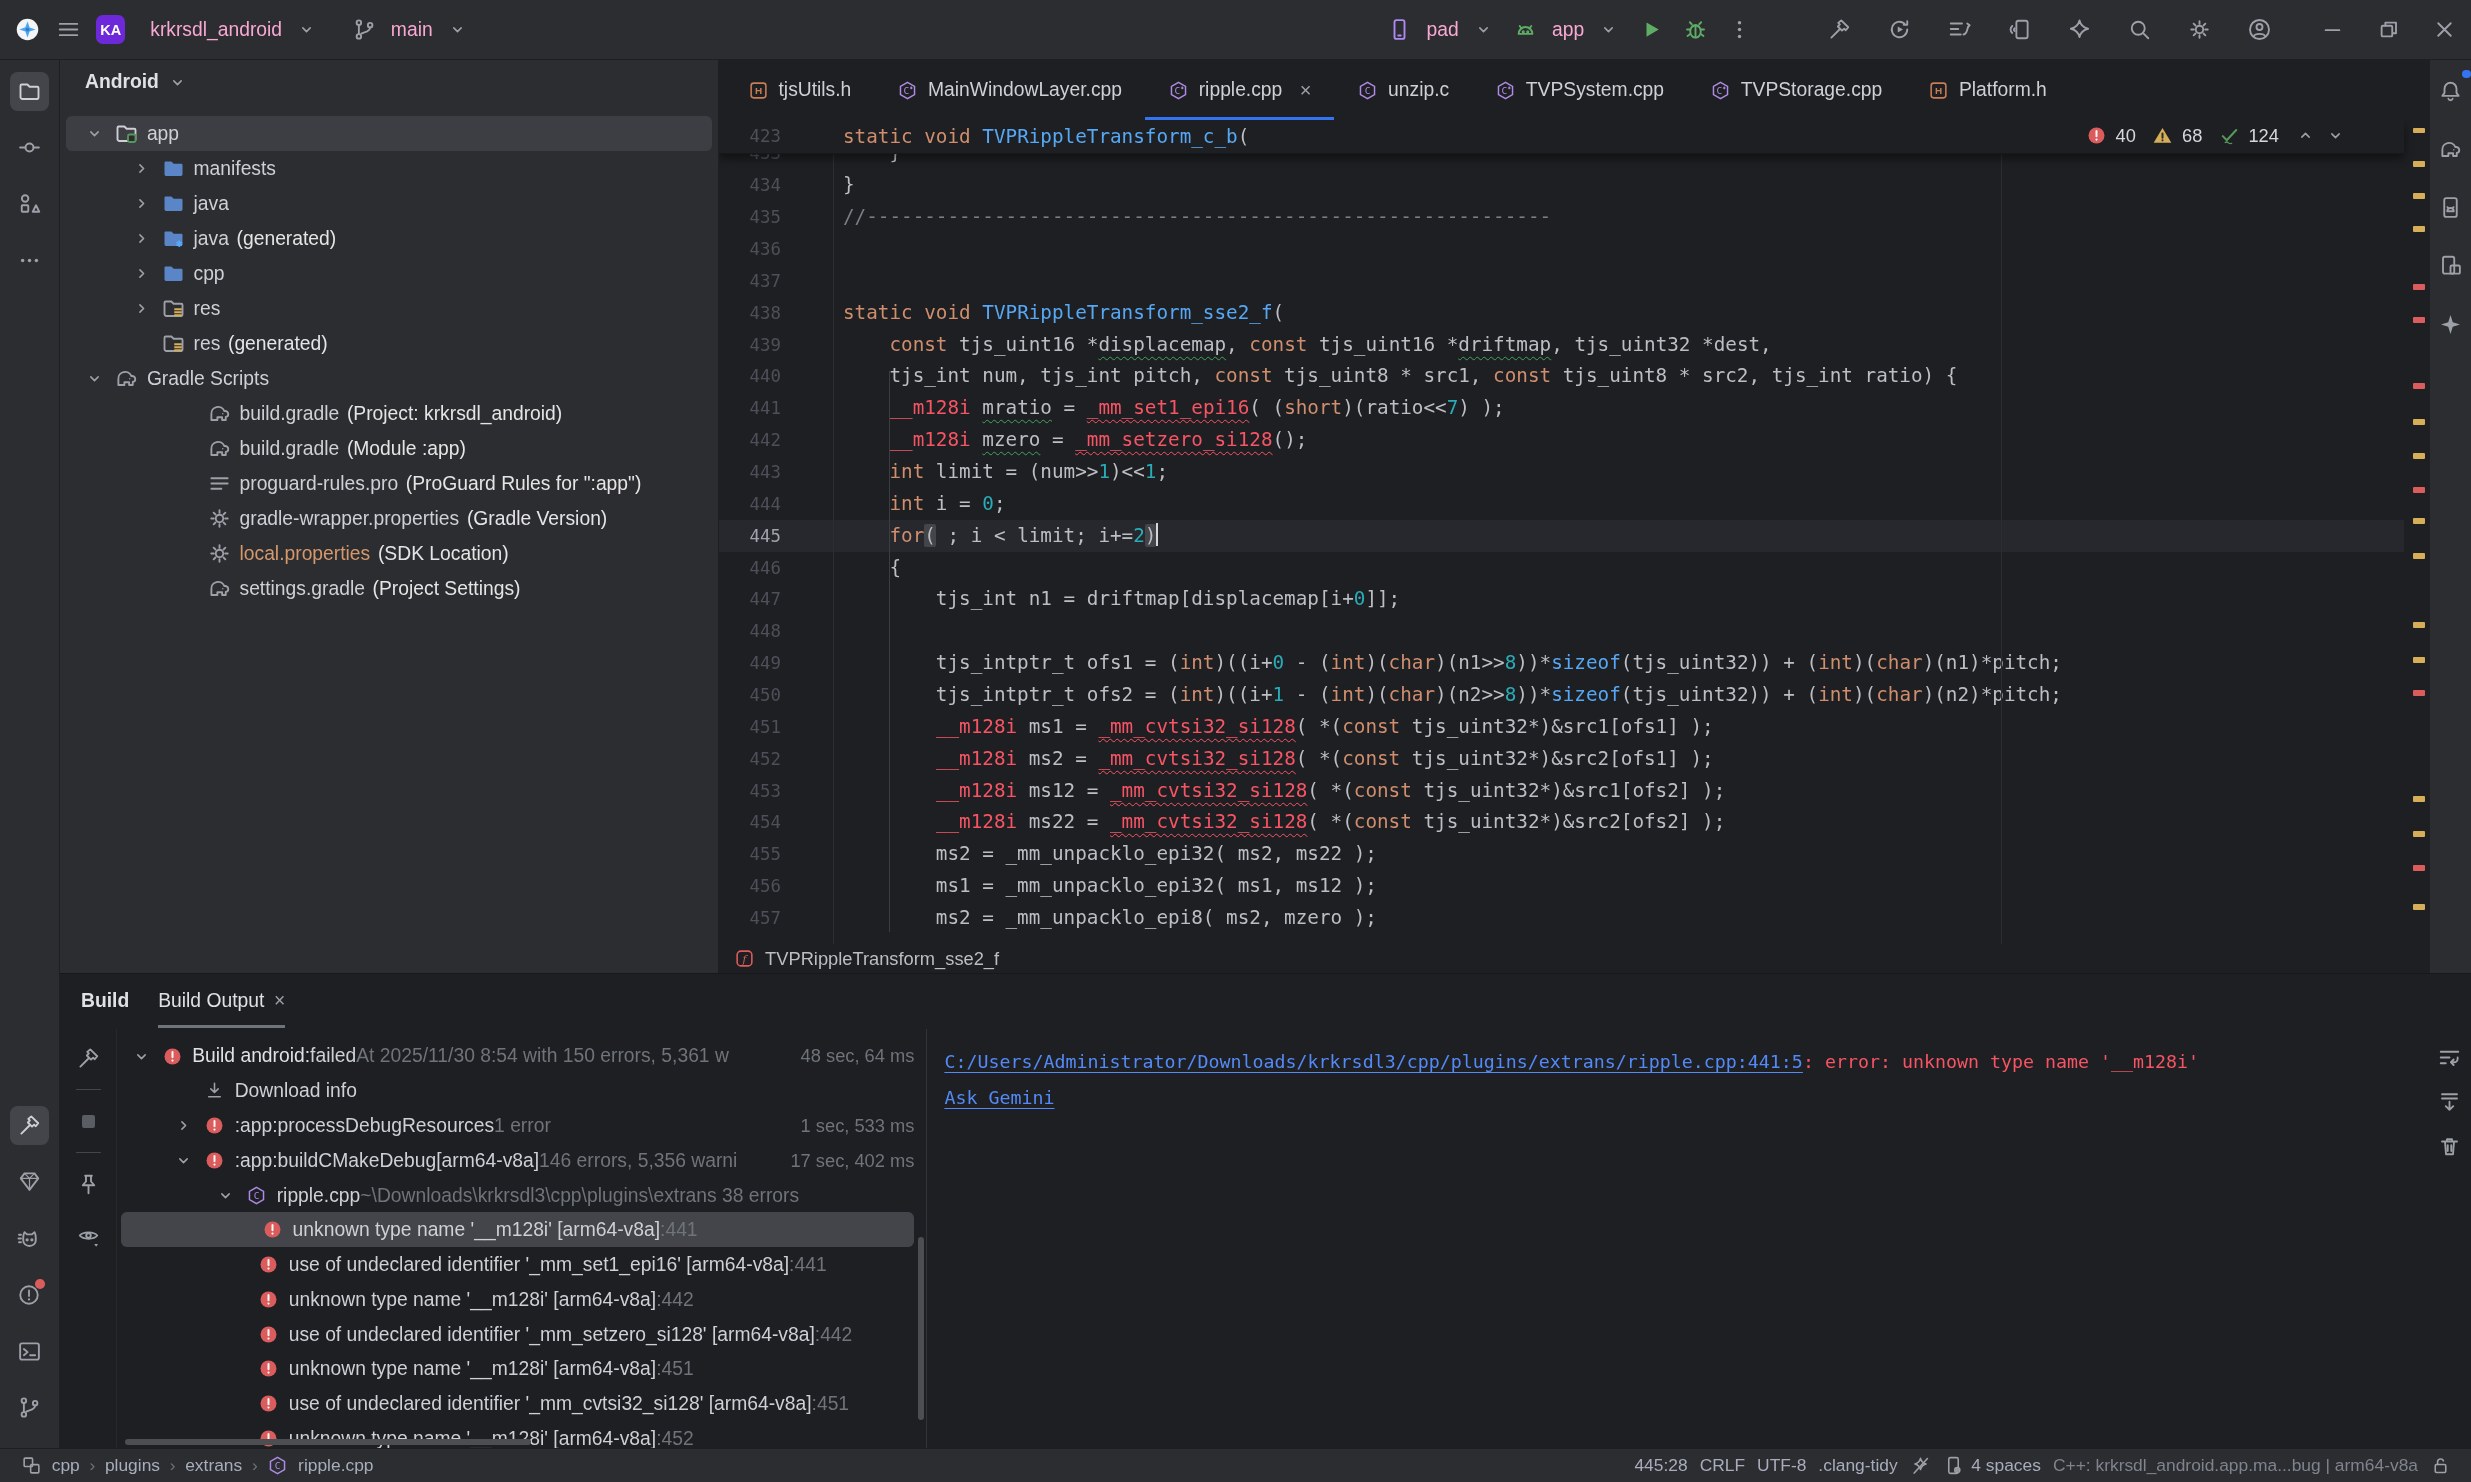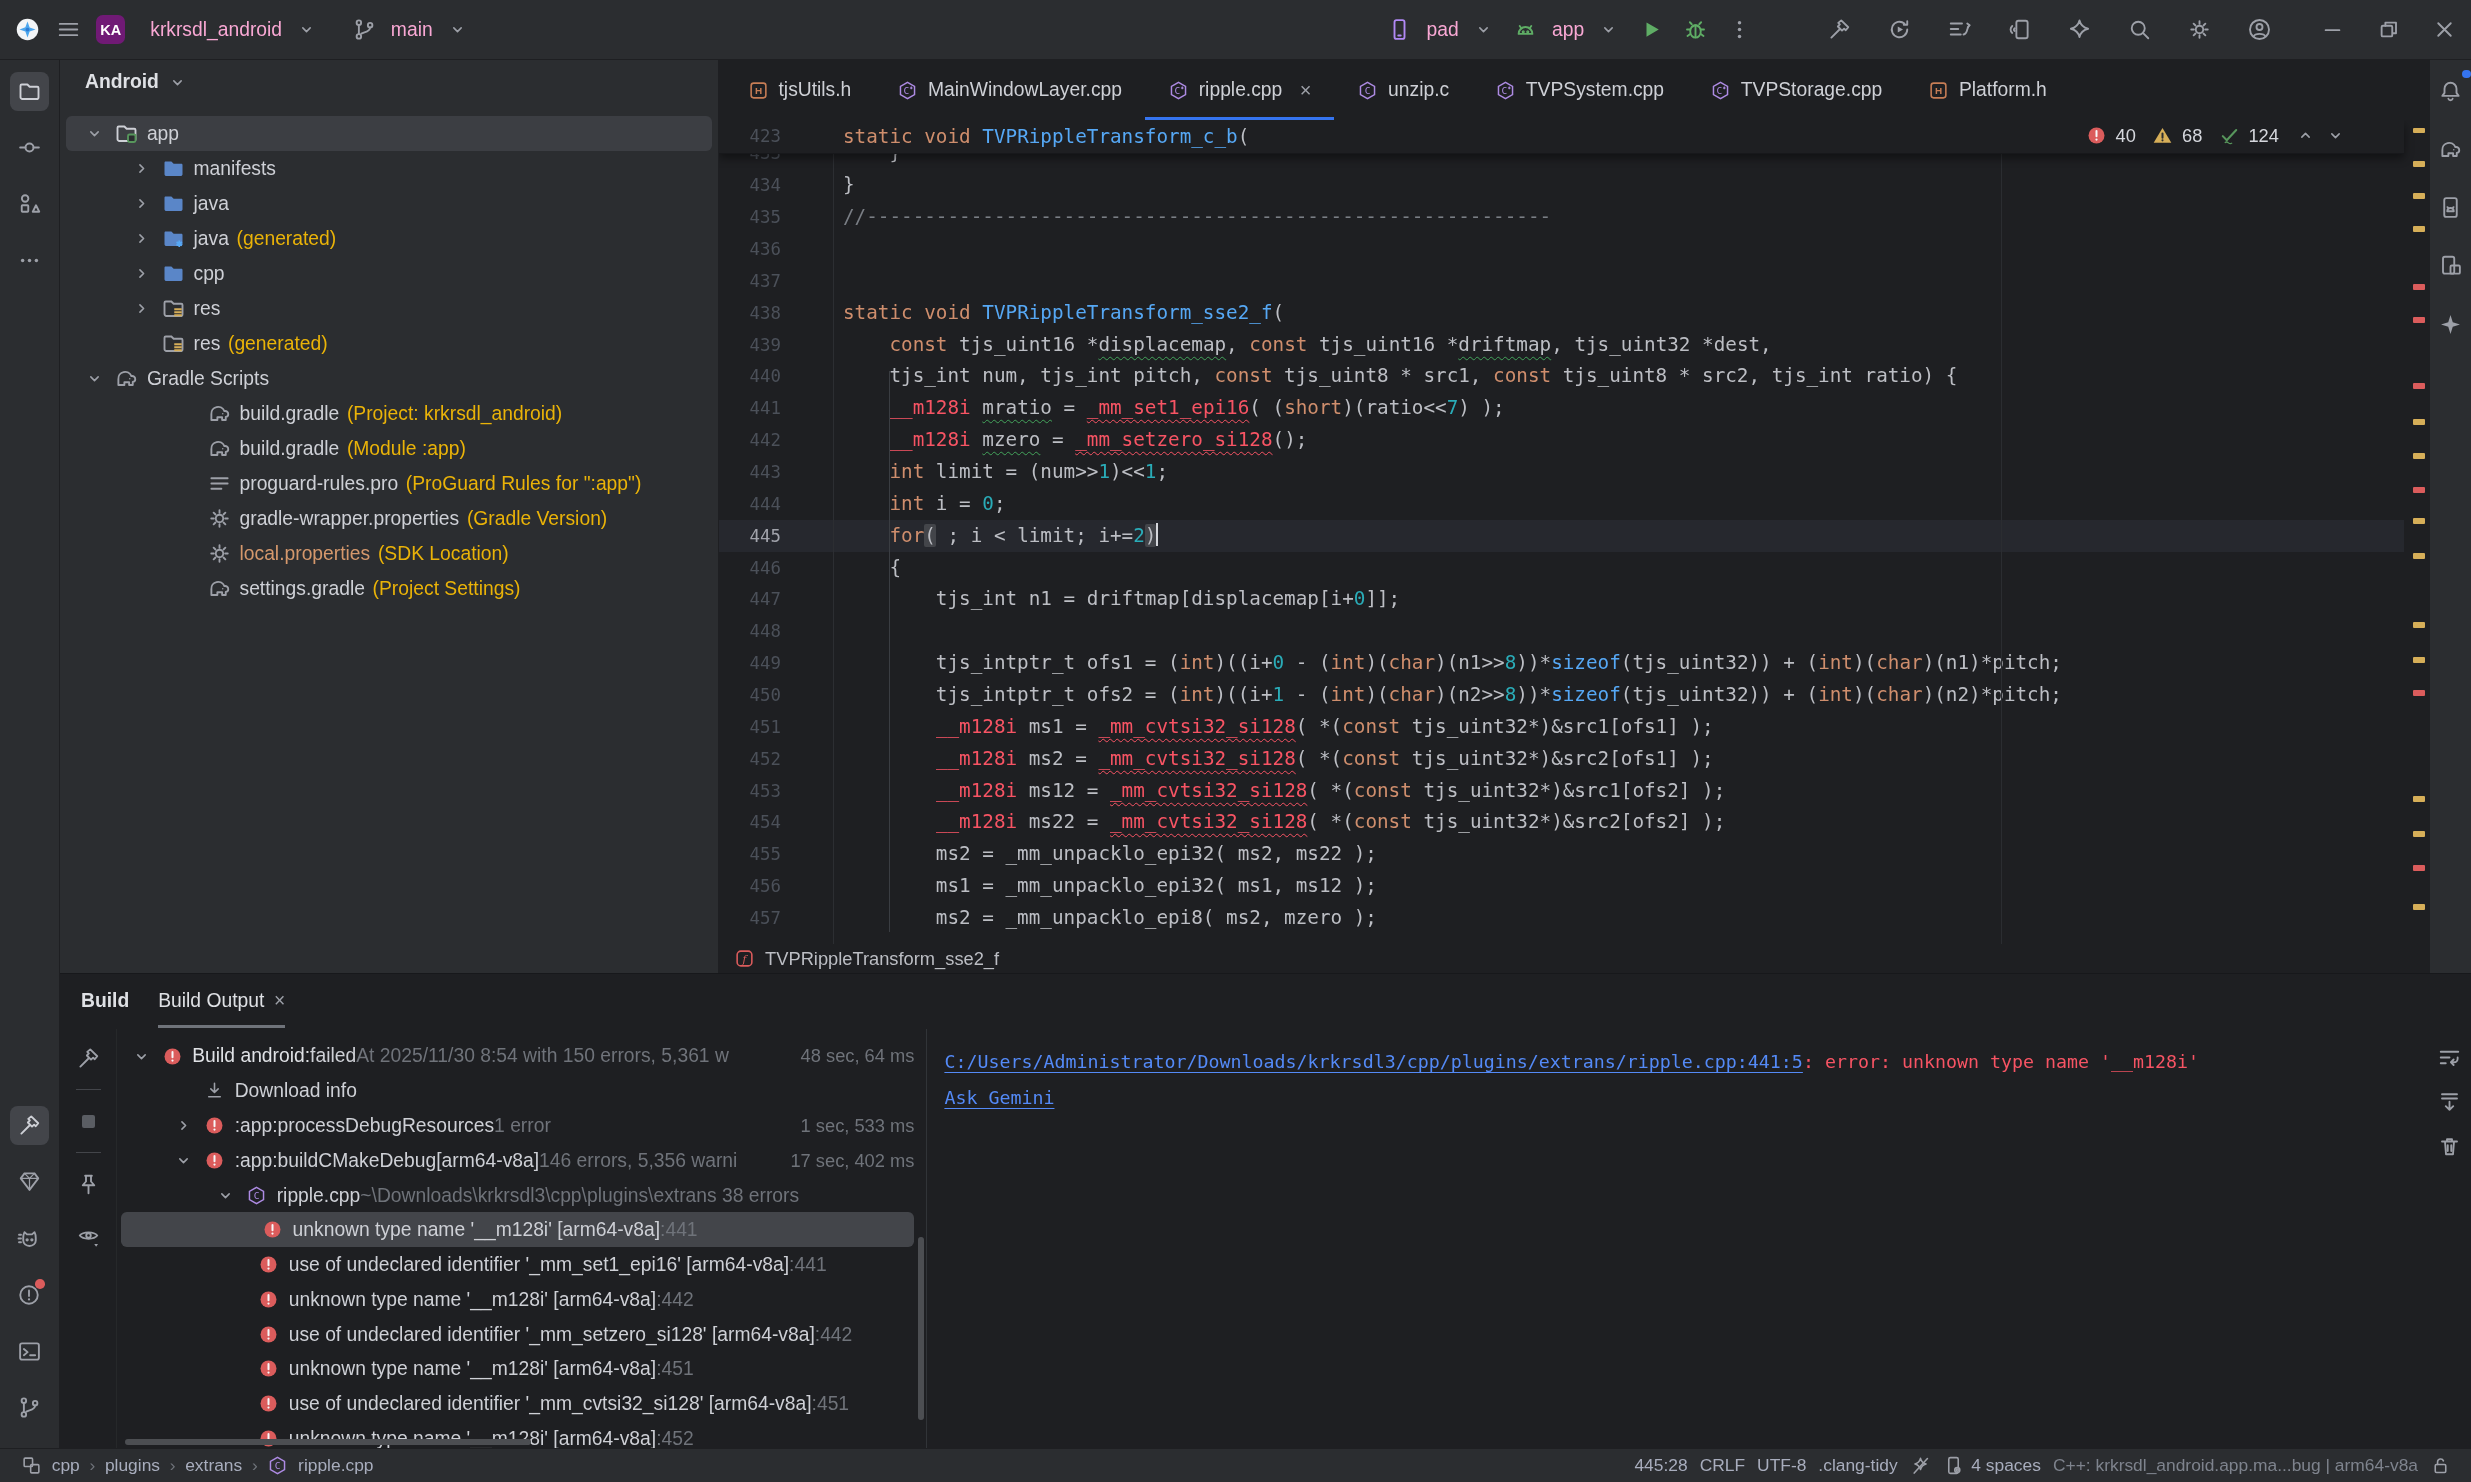--- a/index.html
+++ b/index.html
@@ -9,21 +9,21 @@
   .ic svg{width:100%;height:100%}
   .ic.small{width:21px;height:21px}
   .green{color:#5FAD65}.purple{color:#B189F5}
 
   
   .titlebar{position:absolute;left:0;top:0;width:2472px;height:60px;background:#2B2D30;
             border-bottom:1px solid #1E1F22;box-sizing:border-box;display:flex;align-items:center}
   .tleft{display:flex;align-items:center;gap:15.4px;padding-left:15.4px}
   .tright{margin-left:auto;display:flex;align-items:center}
   .tbtn{display:flex;align-items:center;gap:14px;padding:0 9.7px;height:39px;border-radius:7.7px;font-size:19.3px;color:#f9a8d4}
-  .badge{width:29px;height:29px;border-radius:6.8px;background:#701a75;color:#fff;font-weight:bold;
+  .badge{width:29px;height:29px;border-radius:6.8px;background:#6d28d9;color:#fff;font-weight:bold;
          font-size:14.5px;display:flex;align-items:center;justify-content:center}
   .actions{display:flex;align-items:center;gap:21px;margin:0 25px 0 58px}
   .winctl{display:flex;align-items:center}
   .winbtn{width:56px;height:60px;display:flex;align-items:center;justify-content:center;color:#CED0D6}
 
   
   .leftstrip{position:absolute;left:0;top:60px;width:60px;height:1388px;background:#2B2D30;
              border-right:1px solid #1E1F22;box-sizing:border-box;display:flex;flex-direction:column;
              align-items:center;padding:11.6px 0 21px;gap:17.4px}
   .stripspacer{flex:1}
@@ -38,21 +38,21 @@
 
   
   .project{position:absolute;left:60px;top:60px;width:659px;height:913px;background:#2B2D30;
            border-right:1px solid #1E1F22;box-sizing:border-box;overflow:hidden}
   .phead{height:44px;display:flex;align-items:center;gap:7.7px;padding-left:25px;font-weight:bold;font-size:19.3px;color:#DFE1E5}
   .ptree{position:absolute;left:5.8px;right:5.8px;top:56px}
   .trow{height:35px;display:flex;align-items:center;border-radius:5.8px;font-size:19.3px;color:#CED0D6;white-space:nowrap}
   .trow.sel{background:#3C3E43}
   .trow .chev{width:31px;display:flex;justify-content:center}
   .trow .ic{margin-right:7.7px}
-  .hint{color:#eab308;margin-left:7.7px}
+  .hint{color:#e5e5e5;margin-left:7.7px}
   .orange{color:#D5986C}
 
   
   .editorzone{position:absolute;left:719px;top:60px;width:1710px;height:913px;background:#1E1F22}
   .tabbar{height:60px;display:flex;align-items:stretch;padding-left:5.8px}
   .tab{display:flex;align-items:center;gap:9.7px;padding:0 23px;font-size:19.3px;color:#CED0D6;white-space:nowrap}
   .tab.active{box-shadow:inset 0 -2.9px 0 #3574F0}
   .tab .x{color:#9DA0A8;margin-left:7.7px;font-size:20px}
   .editor{position:absolute;top:60px;left:0;right:0;height:825px;overflow:hidden;
           font-family:"DejaVu Sans Mono","Liberation Mono",monospace;font-size:19.3px}

